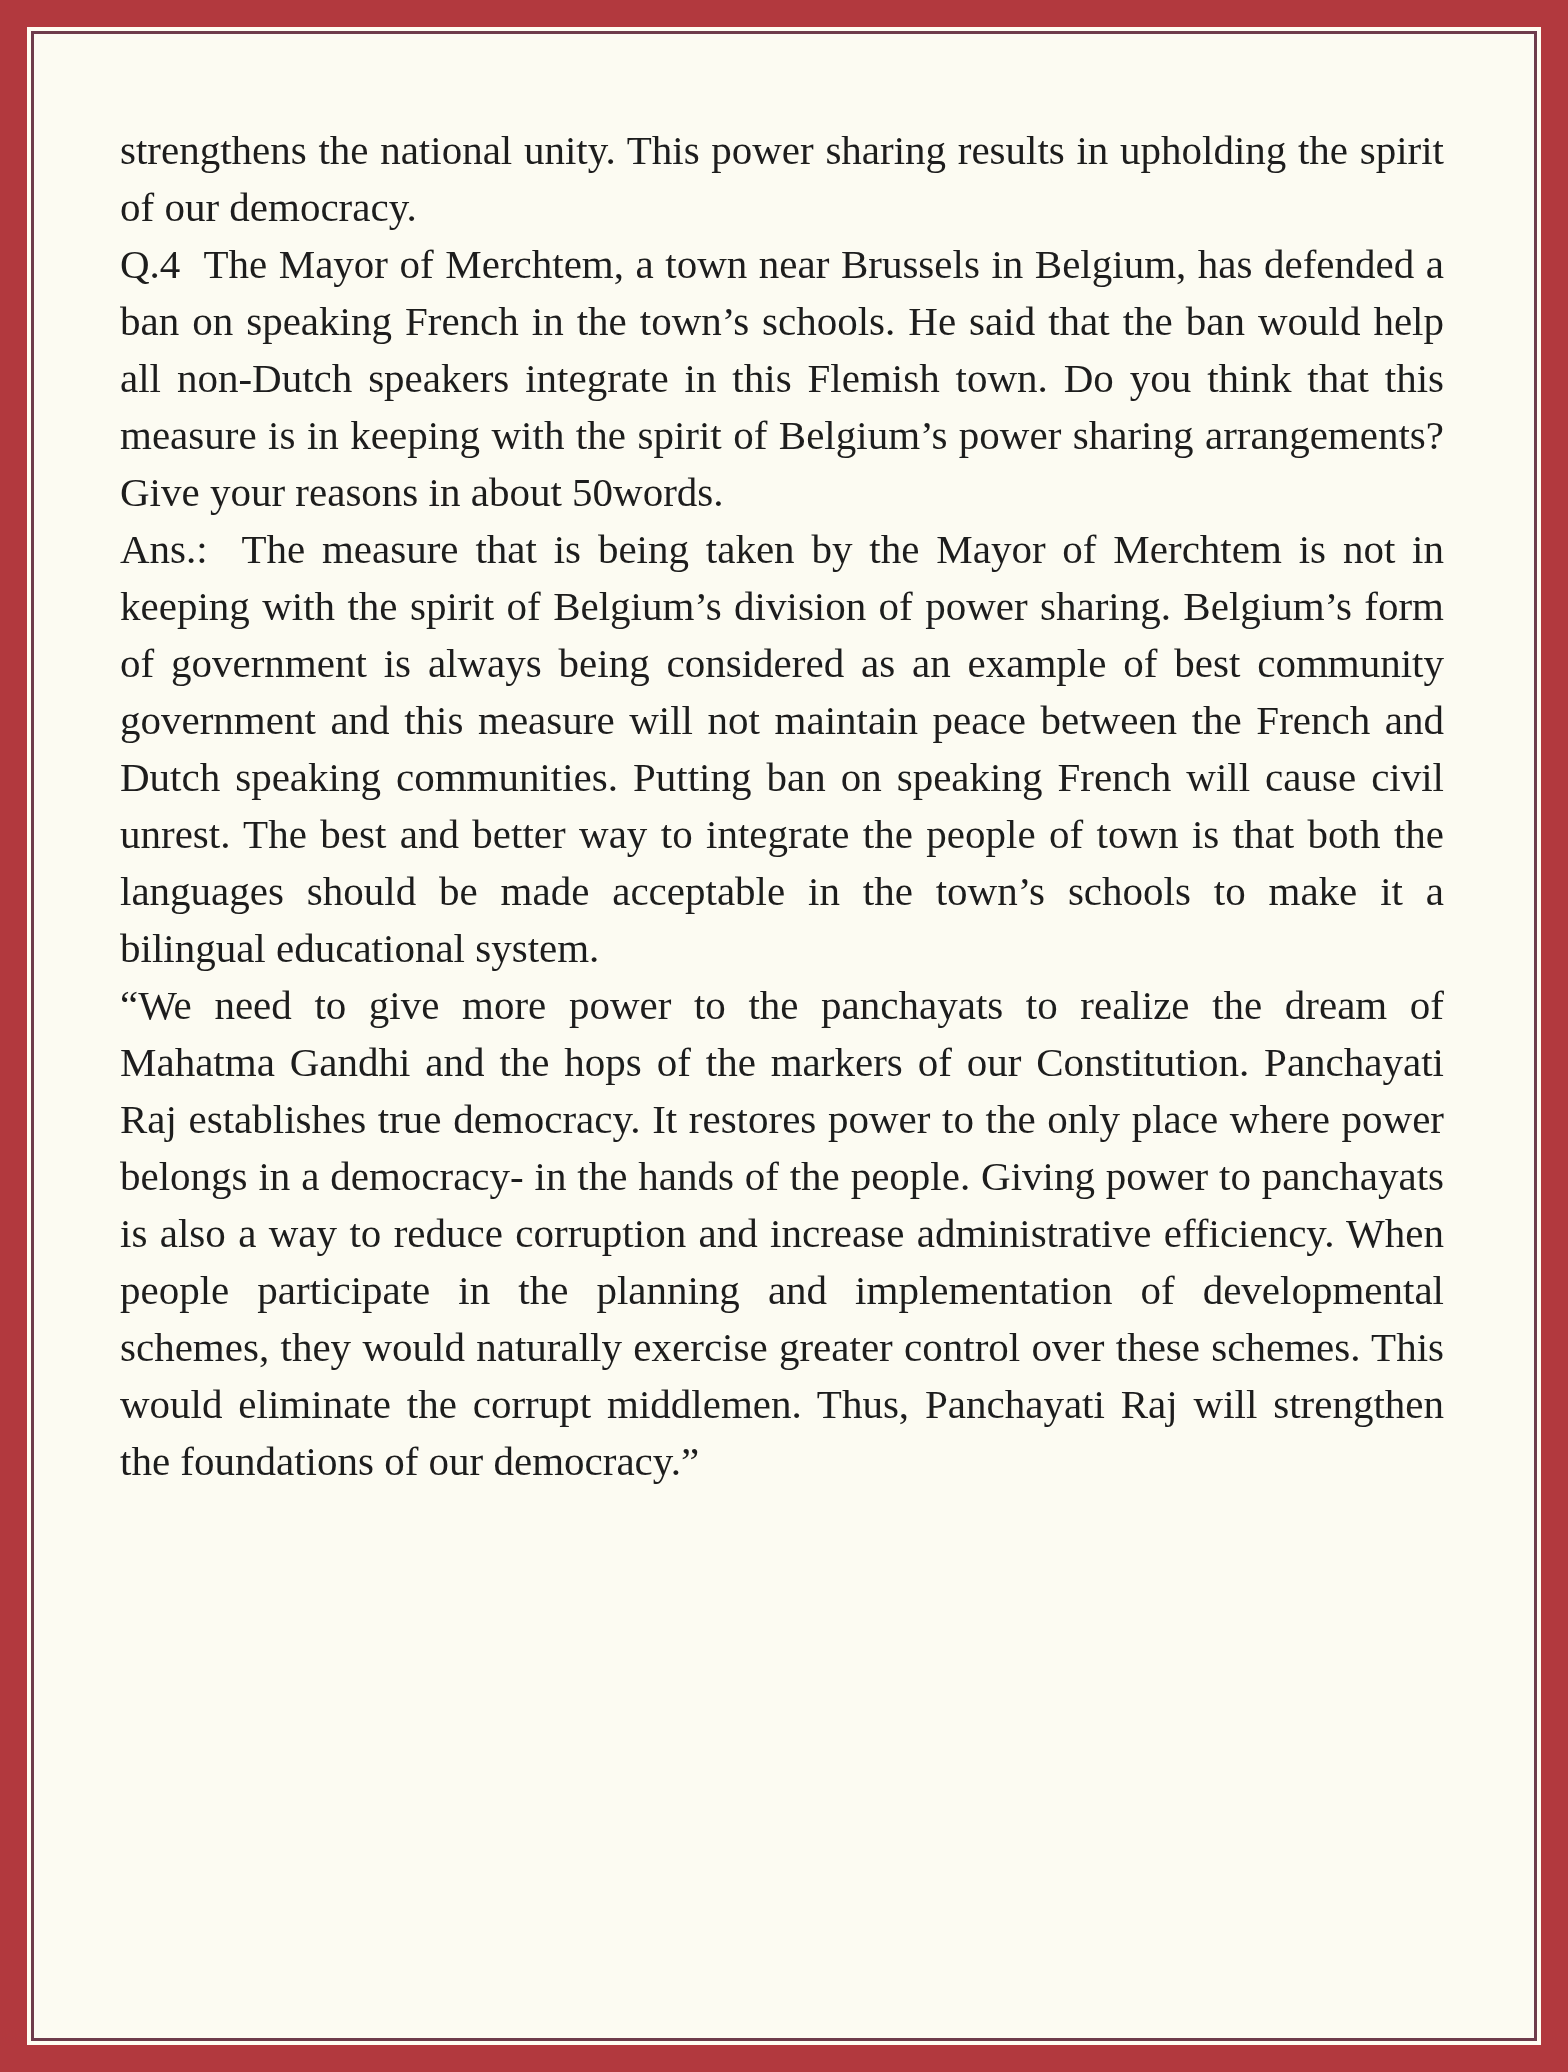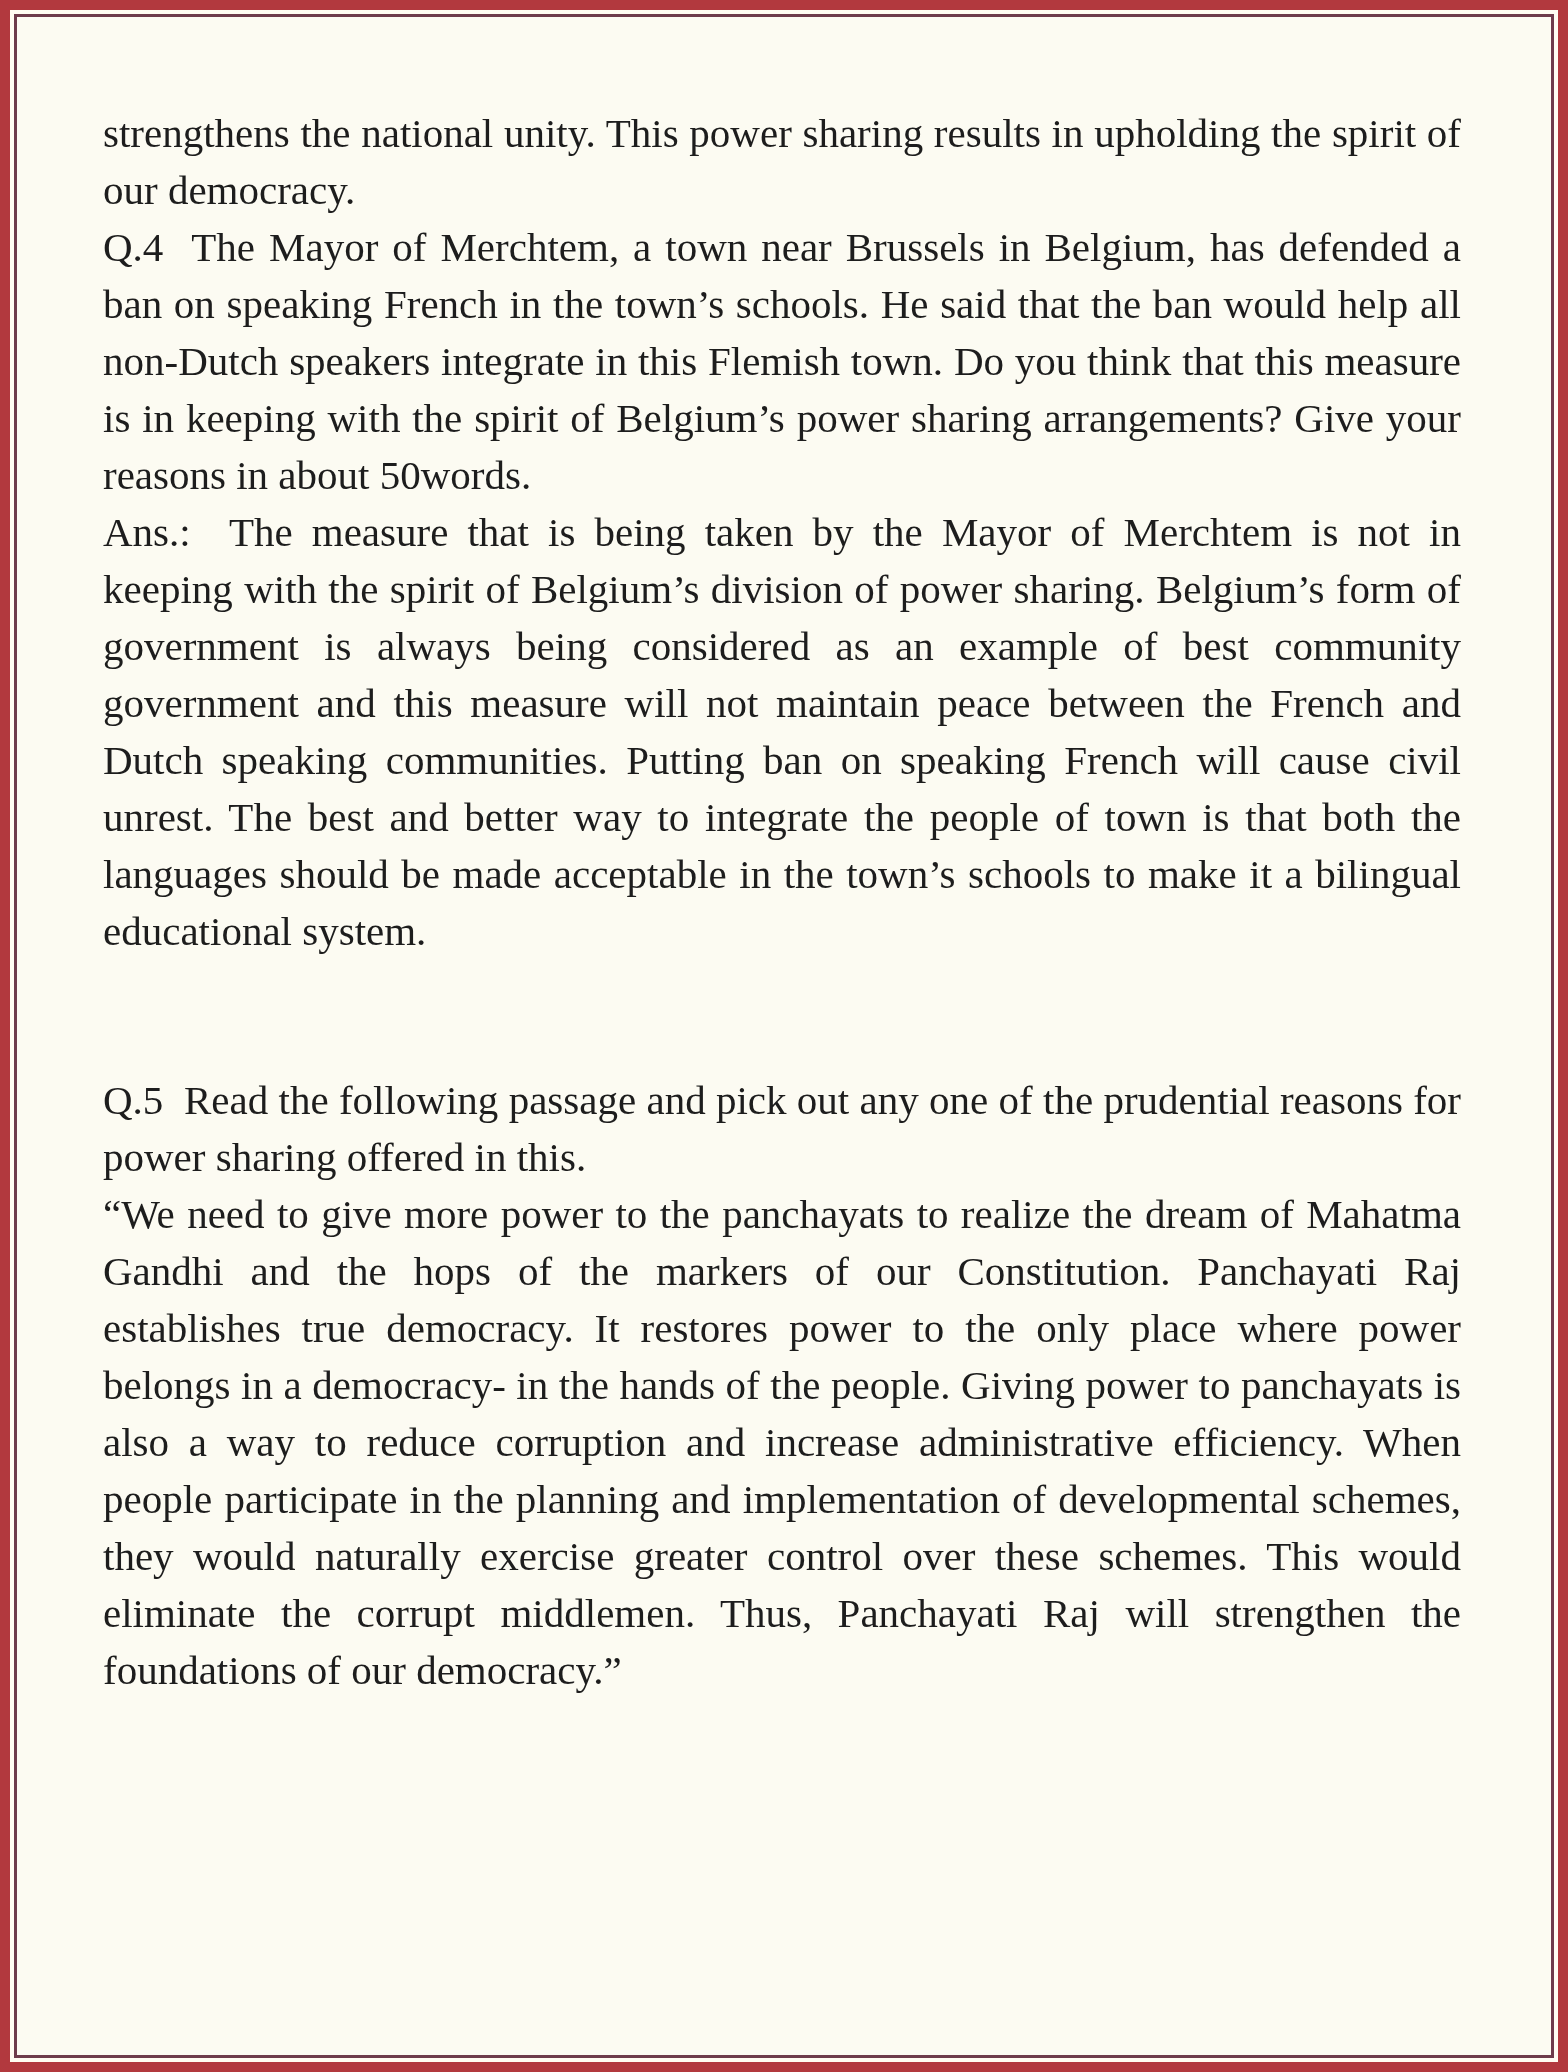--- a/index.html
+++ b/index.html
@@ -6,21 +6,21 @@
     margin: 0;
     padding: 0;
     background: #8f2f38;
   }
   .sheet {
     position: relative;
     width: 1568px;
     height: 2072px;
     box-sizing: border-box;
     background: #b2393e;       
-    padding: 10px;
+    padding: 27px;
   }
   .frame-gap {
     box-sizing: border-box;
     width: 100%;
     height: 100%;
     background: #fffdf2;       
     padding: 4px;
   }
   .frame-inner {
     box-sizing: border-box;
@@ -57,20 +57,19 @@
   <div class="frame-gap">
     <div class="frame-inner">
       <div class="content">
 
         <p class="para">strengthens the national unity. This power sharing results in upholding the spirit of our democracy.</p>
 
         <p class="para gap-large">Q.4&nbsp;&nbsp;The Mayor of Merchtem, a town near Brussels in Belgium, has defended a ban on speaking French in the town’s schools. He said that the ban would help all non-Dutch speakers integrate in this Flemish town. Do you think that this measure is in keeping with the spirit of Belgium’s power sharing arrangements? Give your reasons in about 50words.</p>
 
         <p class="para">Ans.:&nbsp;&nbsp;The measure that is being taken by the Mayor of Merchtem is not in keeping with the spirit of Belgium’s division of power sharing. Belgium’s form of government is always being considered as an example of best community government and this measure will not maintain peace between the French and Dutch speaking communities. Putting ban on speaking French will cause civil unrest. The best and better way to integrate the people of town is that both the languages should be made acceptable in the town’s schools to make it a bilingual educational system.</p>
 
-        <p class="para gap-medium">Q.5&nbsp;&nbsp;Read the following passage and pick out any one of the prudential reasons for power sharing offered in this.</p>
 
         <p class="para">“We need to give more power to the panchayats to realize the dream of Mahatma Gandhi and the hops of the markers of our Constitution. Panchayati Raj establishes true democracy. It restores power to the only place where power belongs in a democracy- in the hands of the people. Giving power to panchayats is also a way to reduce corruption and increase administrative efficiency. When people participate in the planning and implementation of developmental schemes, they would naturally exercise greater control over these schemes. This would eliminate the corrupt middlemen. Thus, Panchayati Raj will strengthen the foundations of our democracy.”</p>
 
       </div>
     </div>
   </div>
 </div>
 
 </body></html>

